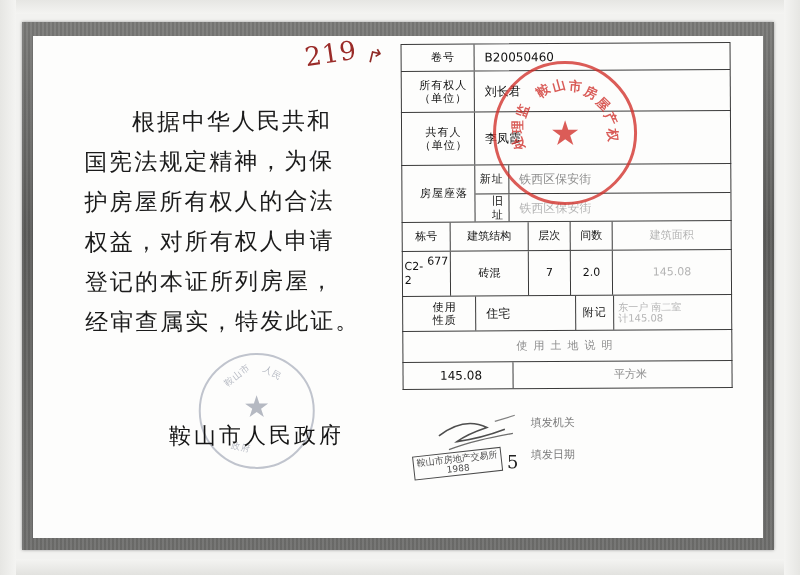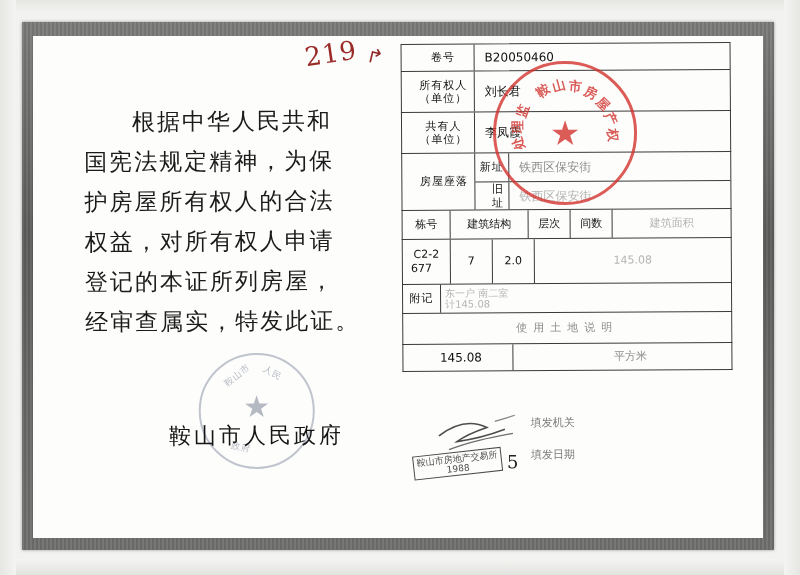--- a/index.html
+++ b/index.html
@@ -323,21 +323,21 @@
 
       <div class="row">
         <div class="cell label label-2line bordered w-label" style="height:40px;">
           <div>所有权人</div>
           <div>（单位）</div>
         </div>
         <div class="cell val" style="flex:1;">刘长君</div>
       </div>
 
       <div class="row">
-        <div class="cell label label-2line bordered w-label" style="height:40px;">
+        <div class="cell label label-2line bordered w-label" style="height:52px;">
           <div>共有人</div>
           <div>（单位）</div>
         </div>
         <div class="cell val" style="flex:1;">李凤霞</div>
       </div>
 
       <div class="row">
         <div class="cell label bordered w-label" style="height:56px;">房屋座落</div>
         <div style="flex:1; display:flex; flex-direction:column;">
           <div style="display:flex; height:28px; border-bottom:1px solid #3a3a3a;">
@@ -353,30 +353,36 @@
 
       <div class="row">
         <div class="cell hdr-cell bordered" style="width:48px;height:28px;">栋号</div>
         <div class="cell hdr-cell bordered" style="width:78px;height:28px;">建筑结构</div>
         <div class="cell hdr-cell bordered" style="width:42px;height:28px;">层次</div>
         <div class="cell hdr-cell bordered" style="width:42px;height:28px;">间数</div>
         <div class="cell hdr-cell faint" style="flex:1;height:28px;text-align:center;">建筑面积</div>
       </div>
 
       <div class="row">
-        <div class="cell bordered" style="width:48px;height:44px;flex-direction:column;align-items:center;justify-content:center;">
+        <div class="cell bordered" style="width:48px;height:44px;align-items:center;justify-content:center;">
           <div>C2-2</div>
           <div style="align-self:flex-start;padding-left:4px;">677</div>
         </div>
+        <div class="cell bordered" style="width:78px;height:44px;justify-content:center;">砖混</div>
         <div class="cell bordered" style="width:42px;height:44px;justify-content:center;">7</div>
         <div class="cell bordered" style="width:42px;height:44px;justify-content:center;">2.0</div>
         <div class="cell faint" style="flex:1;height:44px;justify-content:center;">145.08</div>
       </div>
 
       <div class="row">
+        <div class="cell label label-2line bordered w-label" style="height:34px;">
+          <div>使用</div>
+          <div>性质</div>
+        </div>
+        <div class="cell val bordered" style="width:100px;">住宅</div>
         <div class="cell label bordered" style="width:38px;">附记</div>
         <div class="cell faint" style="flex:1;font-size:10px;flex-direction:column;align-items:flex-start;justify-content:center;line-height:11px;">
           <div class="nowrap">东一户 南二室</div>
           <div class="nowrap">计145.08</div>
         </div>
       </div>
 
       <div class="row">
         <div class="cell label faded" style="flex:1;height:30px;justify-content:center;letter-spacing:6px;">使用土地说明</div>
       </div>

